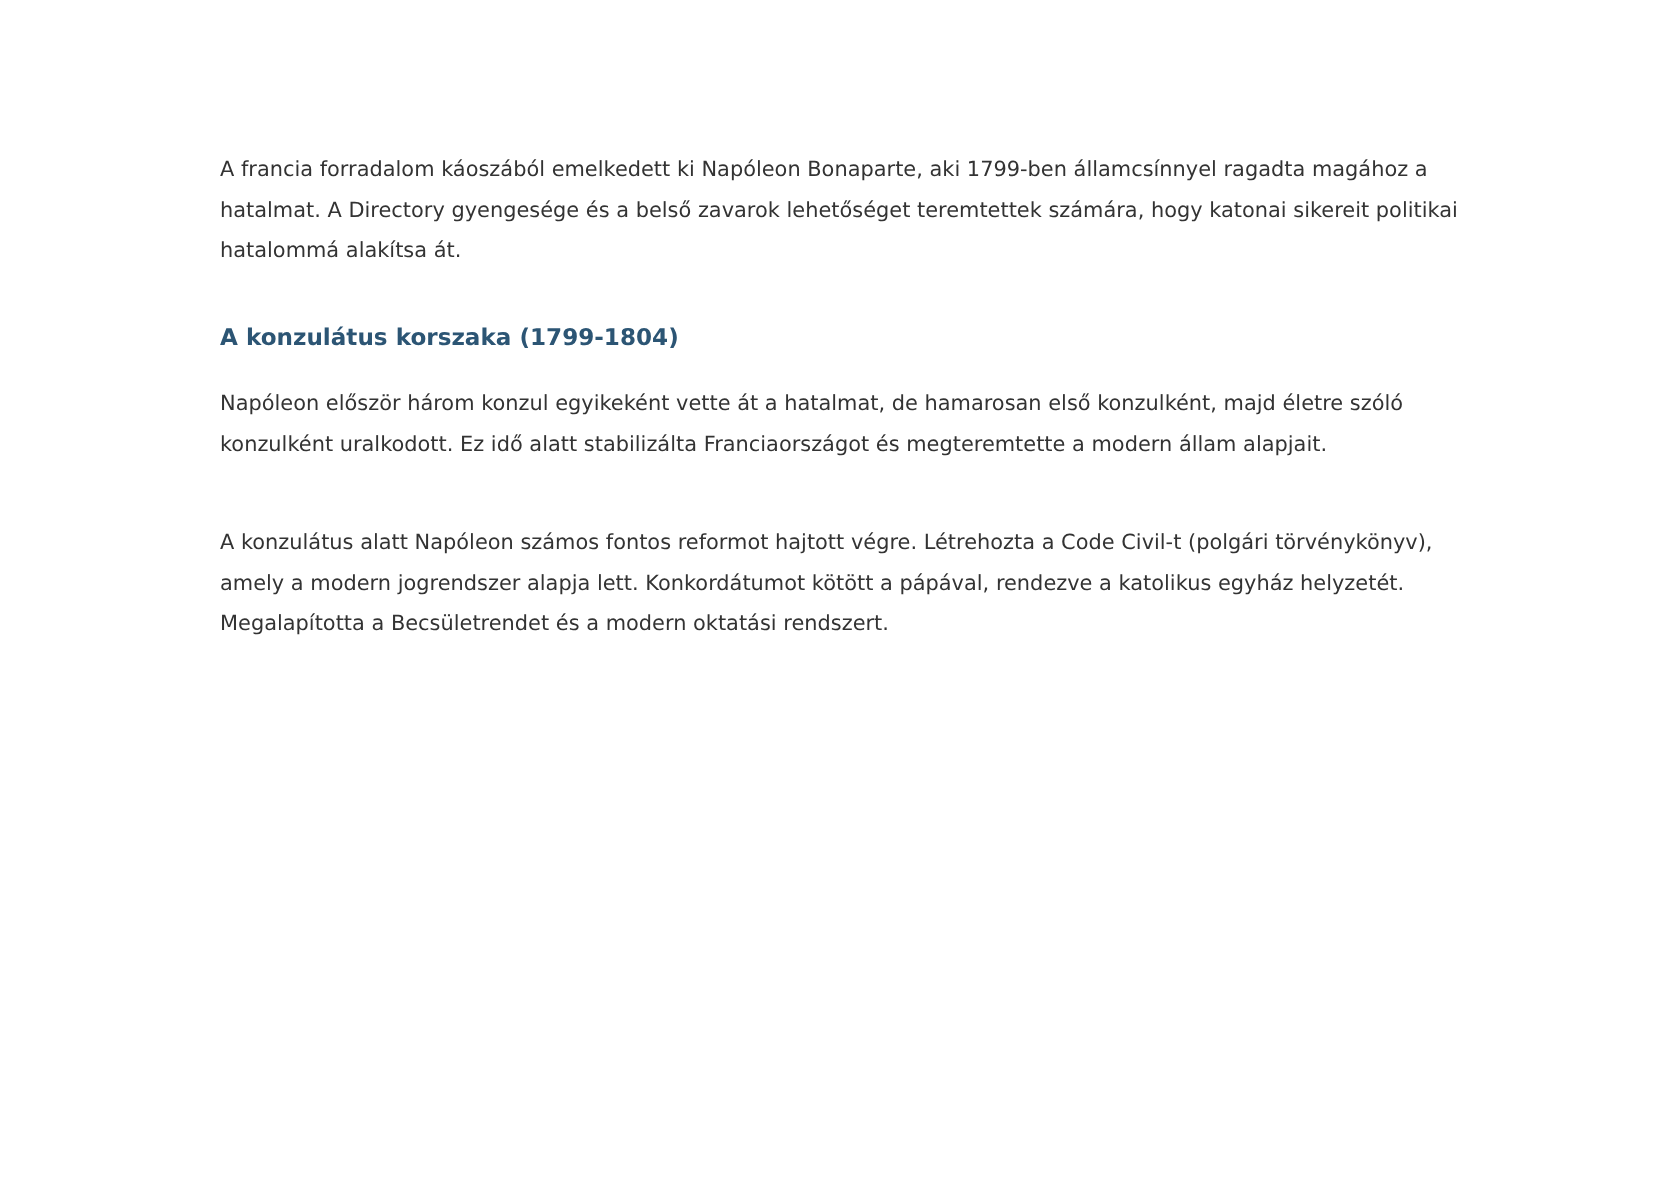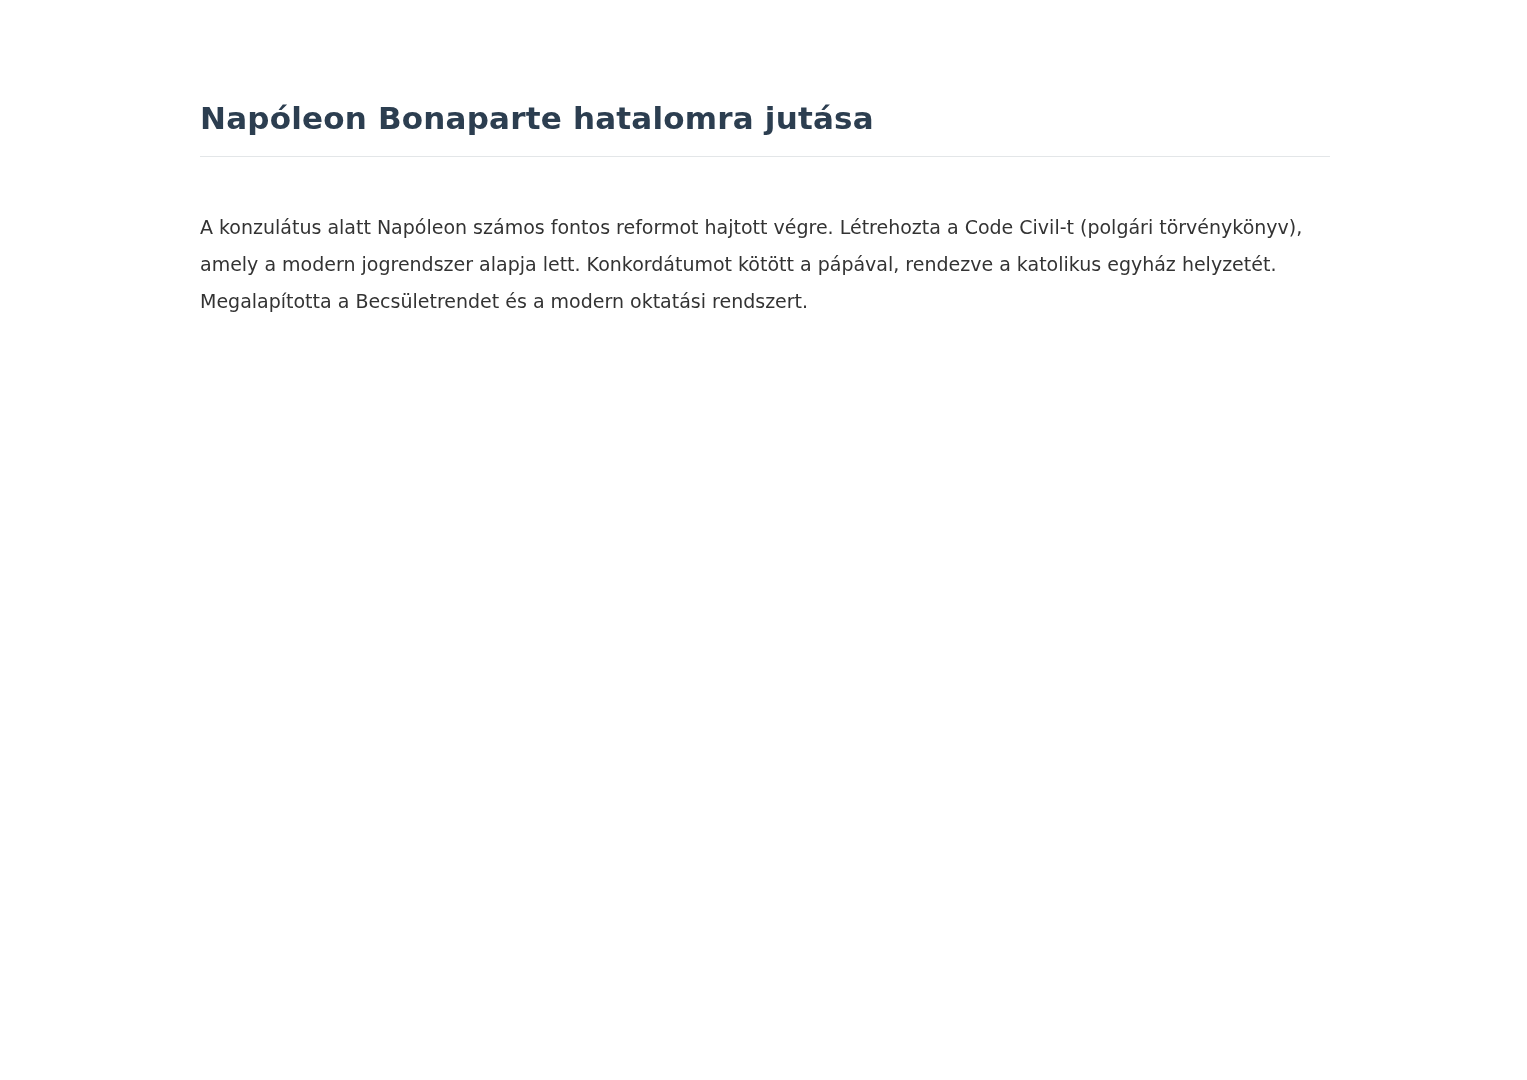--- a/index.html
+++ b/index.html
@@ -69,22 +69,24 @@
   p.closing {
     margin-top: 52px;
   }
 </style>
 </head>
 <body>
 
 <div class="page">
   <div class="content">
 
-    <h1 class="doc-title">Napóleon Bonaparte hatalomra jutása</h1>
 
+    <p class="body-text intro">A francia forradalom káoszából emelkedett ki Napóleon Bonaparte, aki 1799-ben államcsínnyel ragadta magához a hatalmat. A Directory gyengesége és a belső zavarok lehetőséget teremtettek számára, hogy katonai sikereit politikai hatalommá alakítsa át.</p>
 
+    <h2 class="section-heading">A konzulátus korszaka (1799-1804)</h2>
 
+    <p class="body-text section-paragraph">Napóleon először három konzul egyikeként vette át a hatalmat, de hamarosan első konzulként, majd életre szóló konzulként uralkodott. Ez idő alatt stabilizálta Franciaországot és megteremtette a modern állam alapjait.</p>
 
 
     <p class="body-text closing">A konzulátus alatt Napóleon számos fontos reformot hajtott végre. Létrehozta a Code Civil-t (polgári törvénykönyv), amely a modern jogrendszer alapja lett. Konkordátumot kötött a pápával, rendezve a katolikus egyház helyzetét. Megalapította a Becsületrendet és a modern oktatási rendszert.</p>
 
   </div>
 </div>
 
 </body></html>

